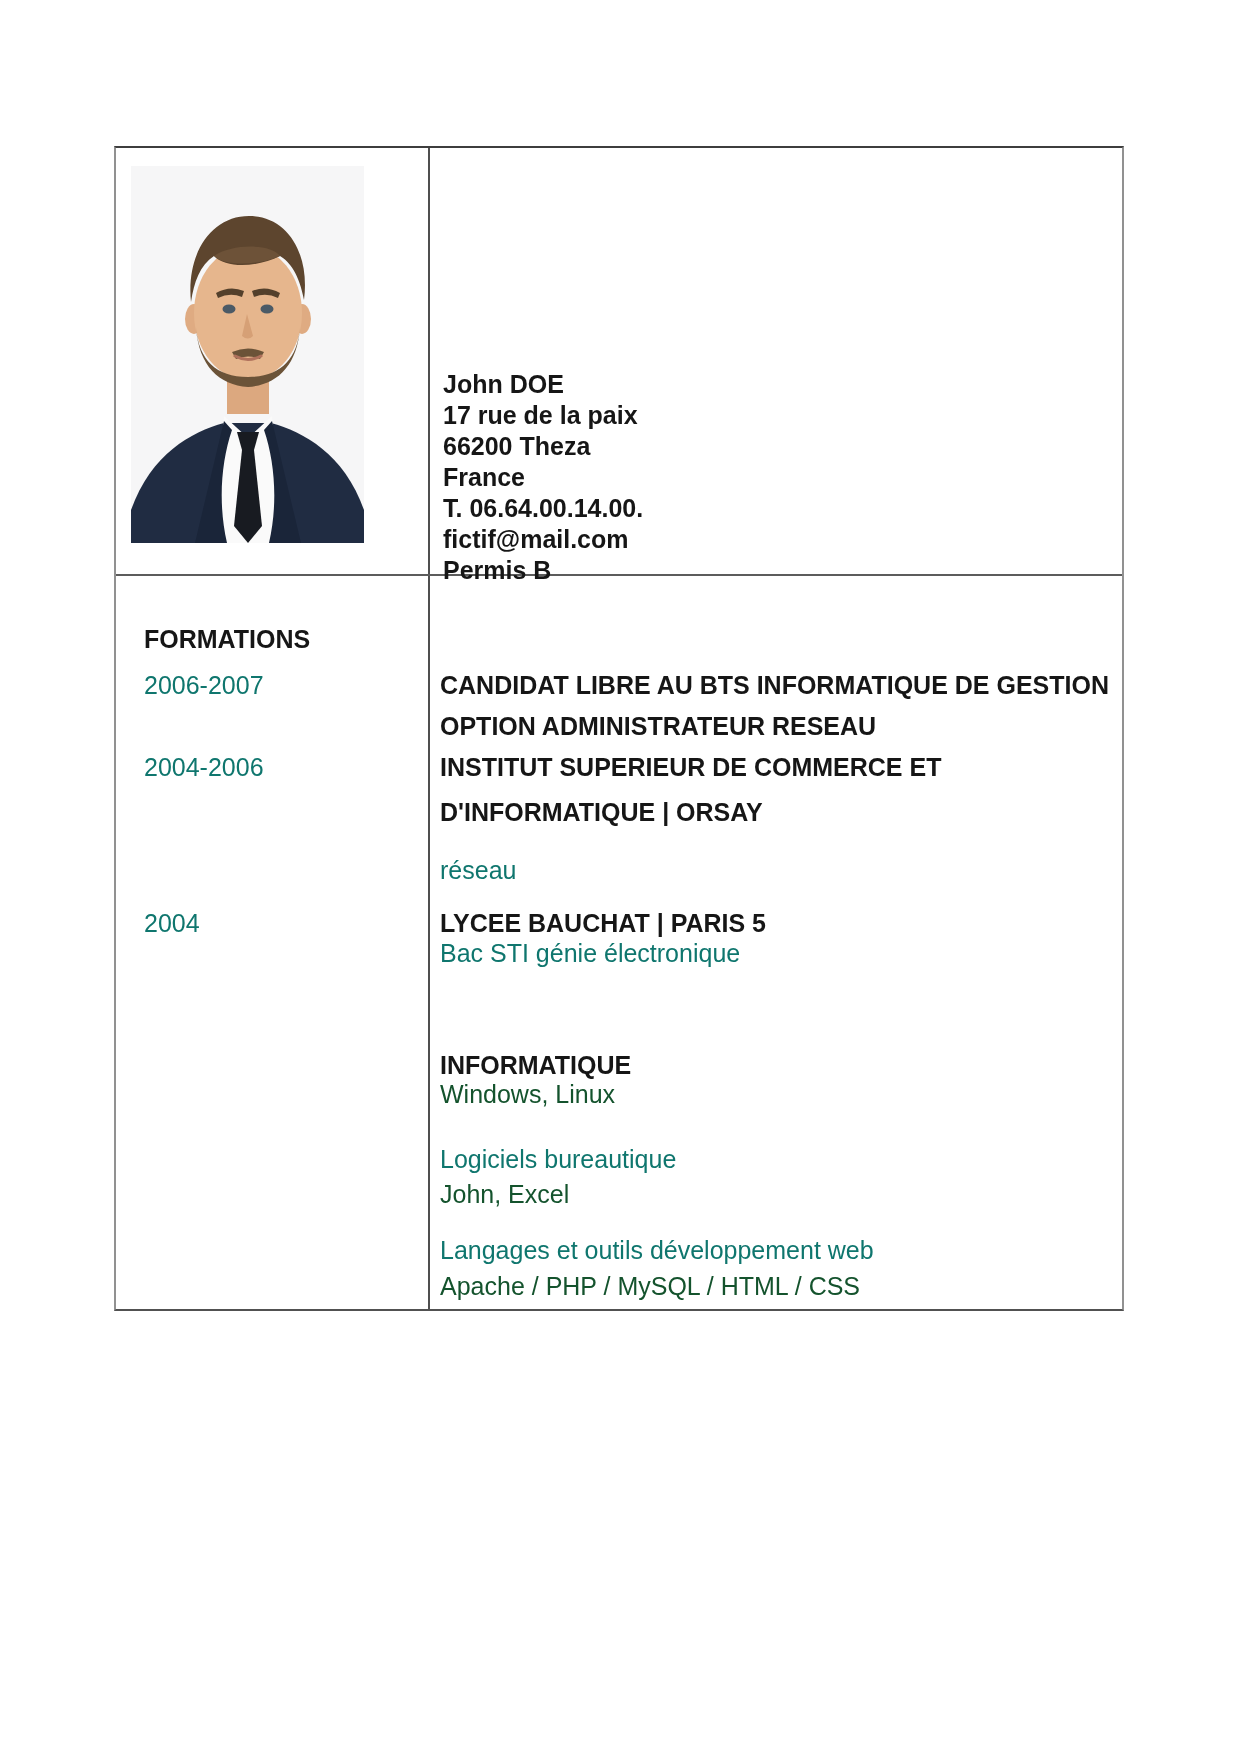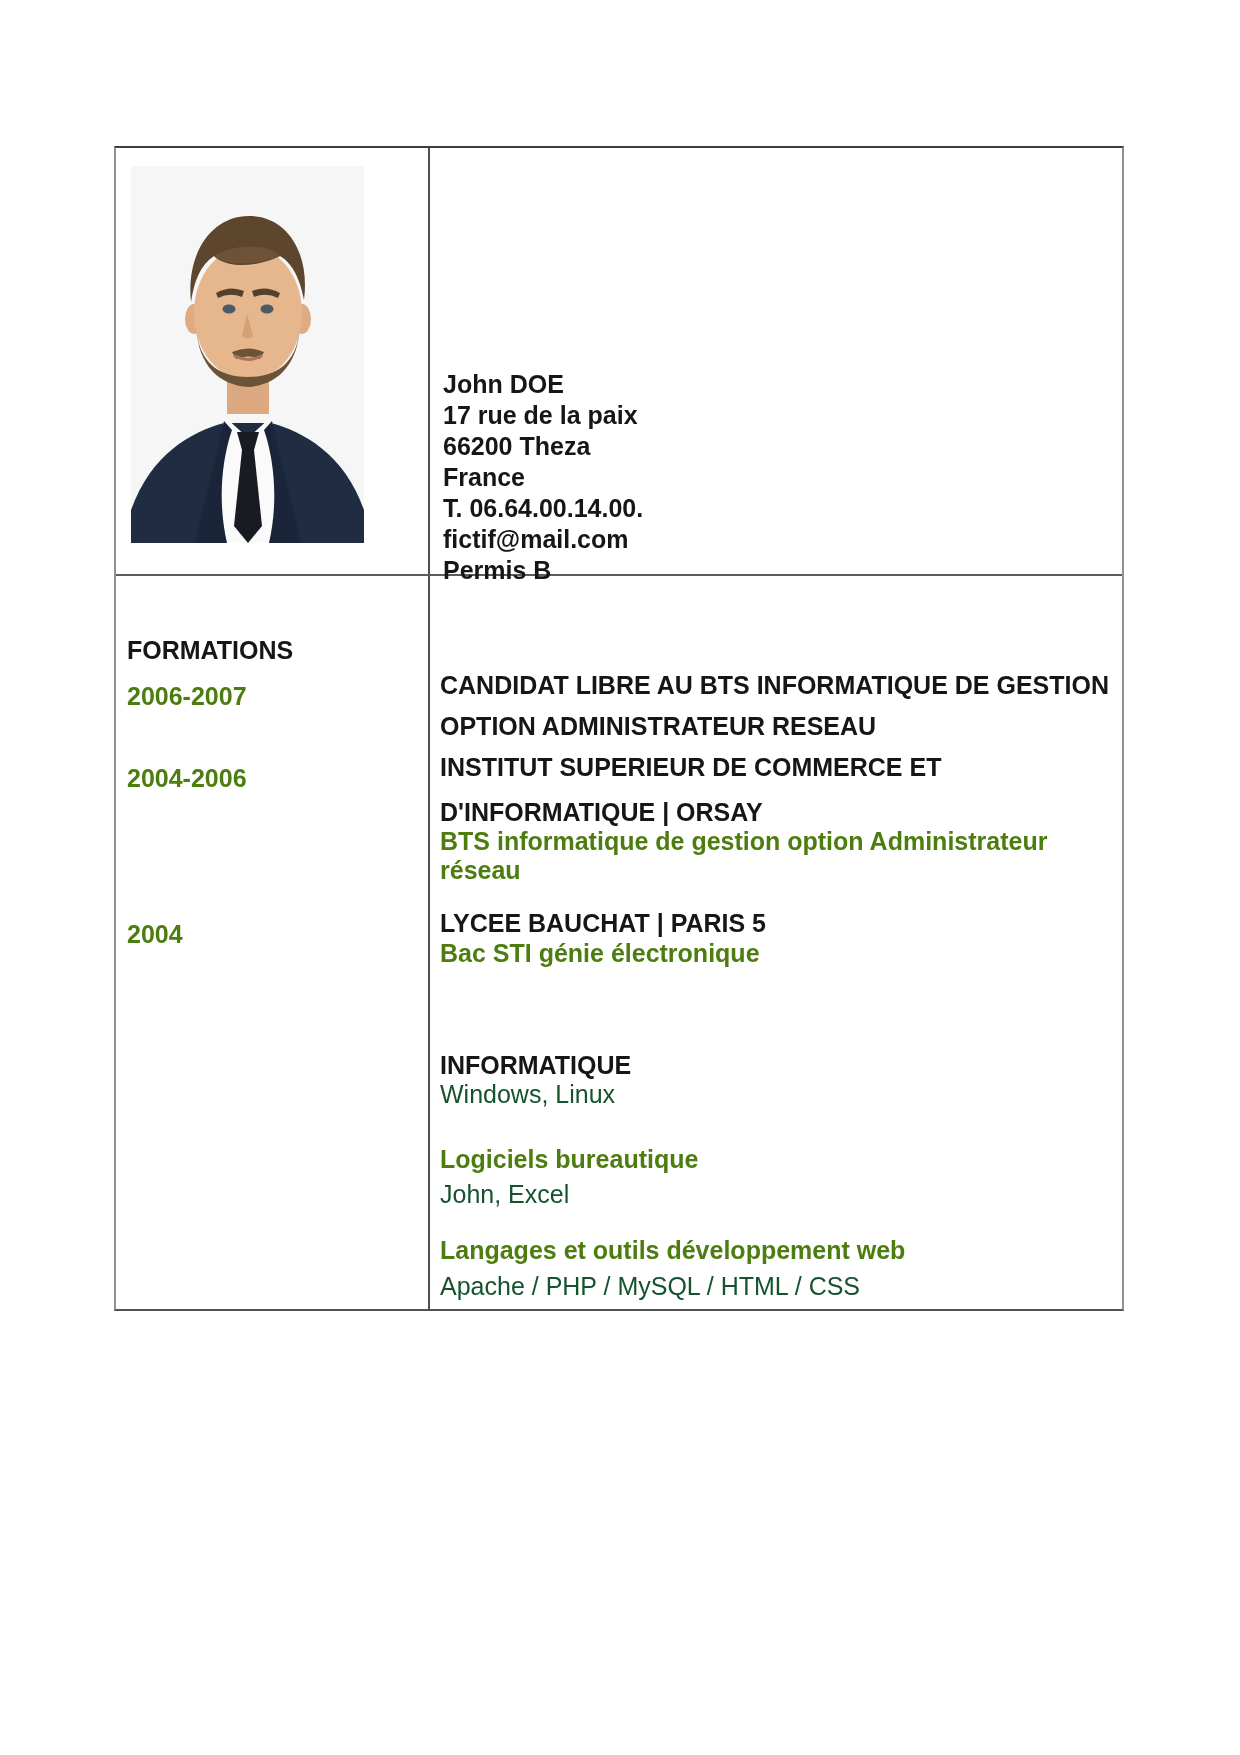--- a/index.html
+++ b/index.html
@@ -52,23 +52,23 @@
   .photo-wrap svg { display: block; width: 233px; height: 377px; }
 
   .line {
     position: absolute;
     left: 324px;
     height: 31px;
     line-height: 31px;
     font-size: 25px;
     white-space: nowrap;
   }
-  .leftcol { left: 11px; margin-top: 11px; }
+  .leftcol { left: 28px; }
   .black  { color: #161616; font-weight: 700; }
-  .grayb  { color: #4d7c0f; font-weight: 700; }
+  .grayb  { color: #0f766e; font-weight: 400; }
   .grayr  { color: #14532d; font-weight: 400; }
 
   .contact {
     position: absolute;
     left: 327px;
     top: 221px;
   }
   .contact div {
     height: 31px;
     line-height: 31px;
@@ -140,21 +140,20 @@
     <div class="line leftcol black" style="top:476px">FORMATIONS</div>
     <div class="line leftcol grayb" style="top:522px">2006-2007</div>
     <div class="line leftcol grayb" style="top:604px">2004-2006</div>
     <div class="line leftcol grayb" style="top:760px">2004</div>
 
     <div class="line black" style="top:522px">CANDIDAT LIBRE AU BTS INFORMATIQUE DE GESTION</div>
     <div class="line black" style="top:563px">OPTION ADMINISTRATEUR RESEAU</div>
 
     <div class="line black" style="top:649px">D'INFORMATIQUE | ORSAY</div>
     <div class="line black" style="top:604px">INSTITUT SUPERIEUR DE COMMERCE ET</div>
-    <div class="line grayb" style="top:678px">BTS informatique de gestion option Administrateur</div>
     <div class="line grayb" style="top:707px">réseau</div>
 
     <div class="line black" style="top:760px">LYCEE BAUCHAT | PARIS 5</div>
     <div class="line grayb" style="top:790px">Bac STI génie électronique</div>
 
     <div class="line black" style="top:902px">INFORMATIQUE</div>
     <div class="line grayr" style="top:931px">Windows, Linux</div>
 
     <div class="line grayb" style="top:996px">Logiciels bureautique</div>
     <div class="line grayr" style="top:1031px">John, Excel</div>

